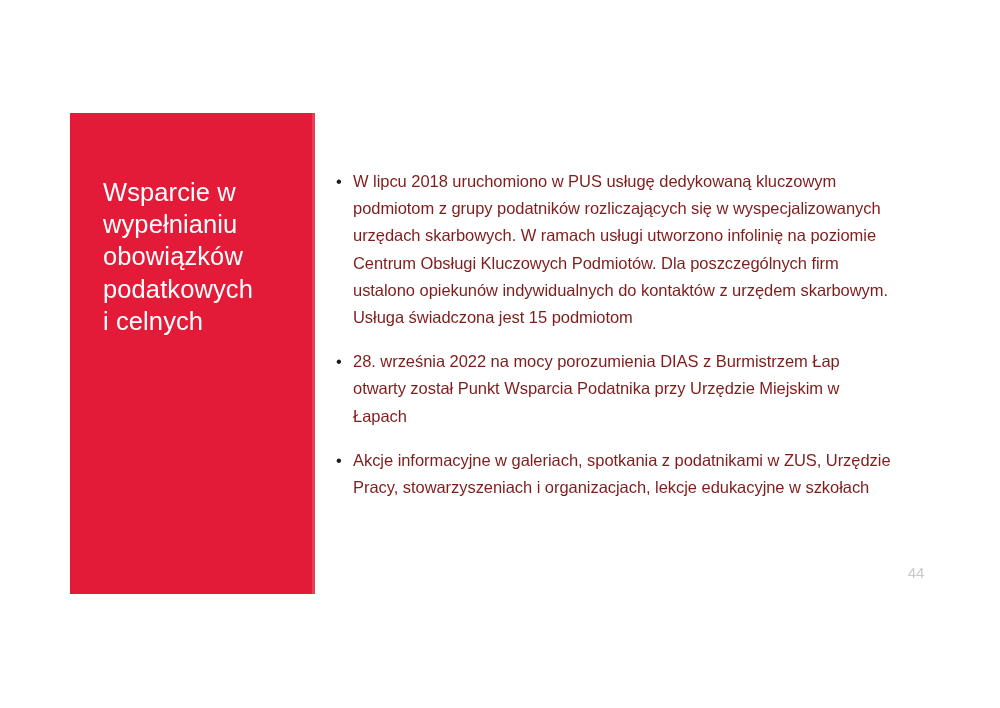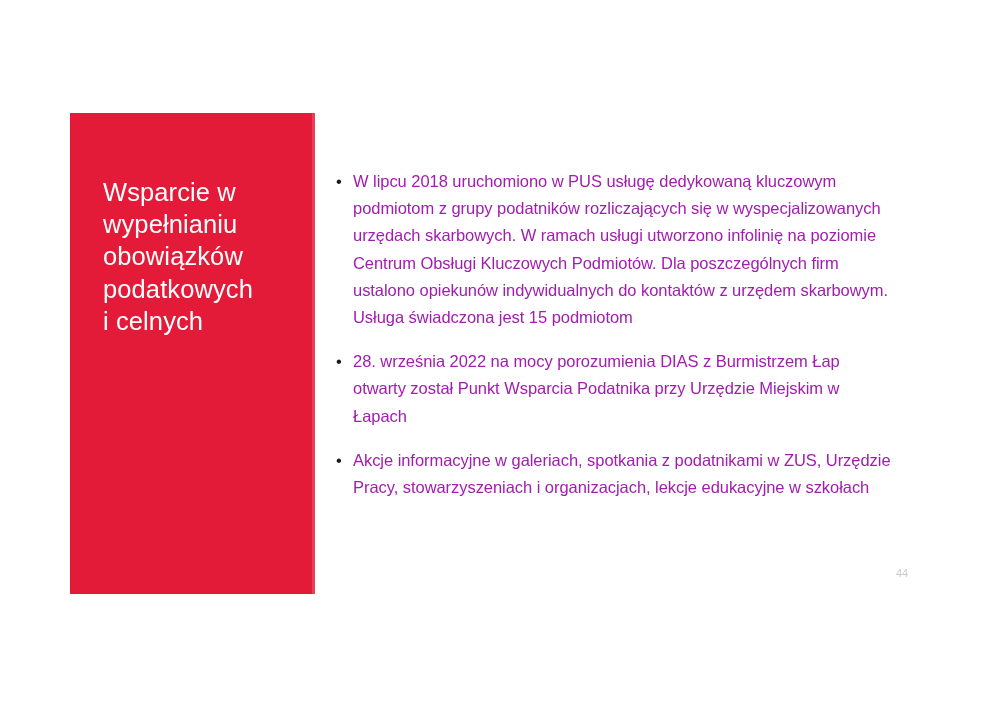--- a/index.html
+++ b/index.html
@@ -79,38 +79,38 @@
     width: 17px;
     color: #1a1a1a;
     font-size: 16.5px;
     line-height: 27.2px;
     text-align: left;
     user-select: none;
   }
 
   .bullet-text {
     flex: 1 1 auto;
-    color: #a21caf;
+    color: #7f1d1d;
     font-size: 16.5px;
     line-height: 27.2px;
     font-weight: 400;
     text-align: left;
     letter-spacing: -0.05px;
   }
 
   
   #page-number {
     position: absolute;
     left: 896px;
     top: 565px;
     width: 40px;
     color: #c9c9c9;
-    font-size: 11px;
+    font-size: 15px;
     line-height: 16px;
-    text-align: left;
+    text-align: center;
     font-weight: 400;
   }
 </style>
 </head>
 <body>
 
 <div id="slide">
 
   <div id="title-panel">
     <div id="title-text">Wsparcie w

